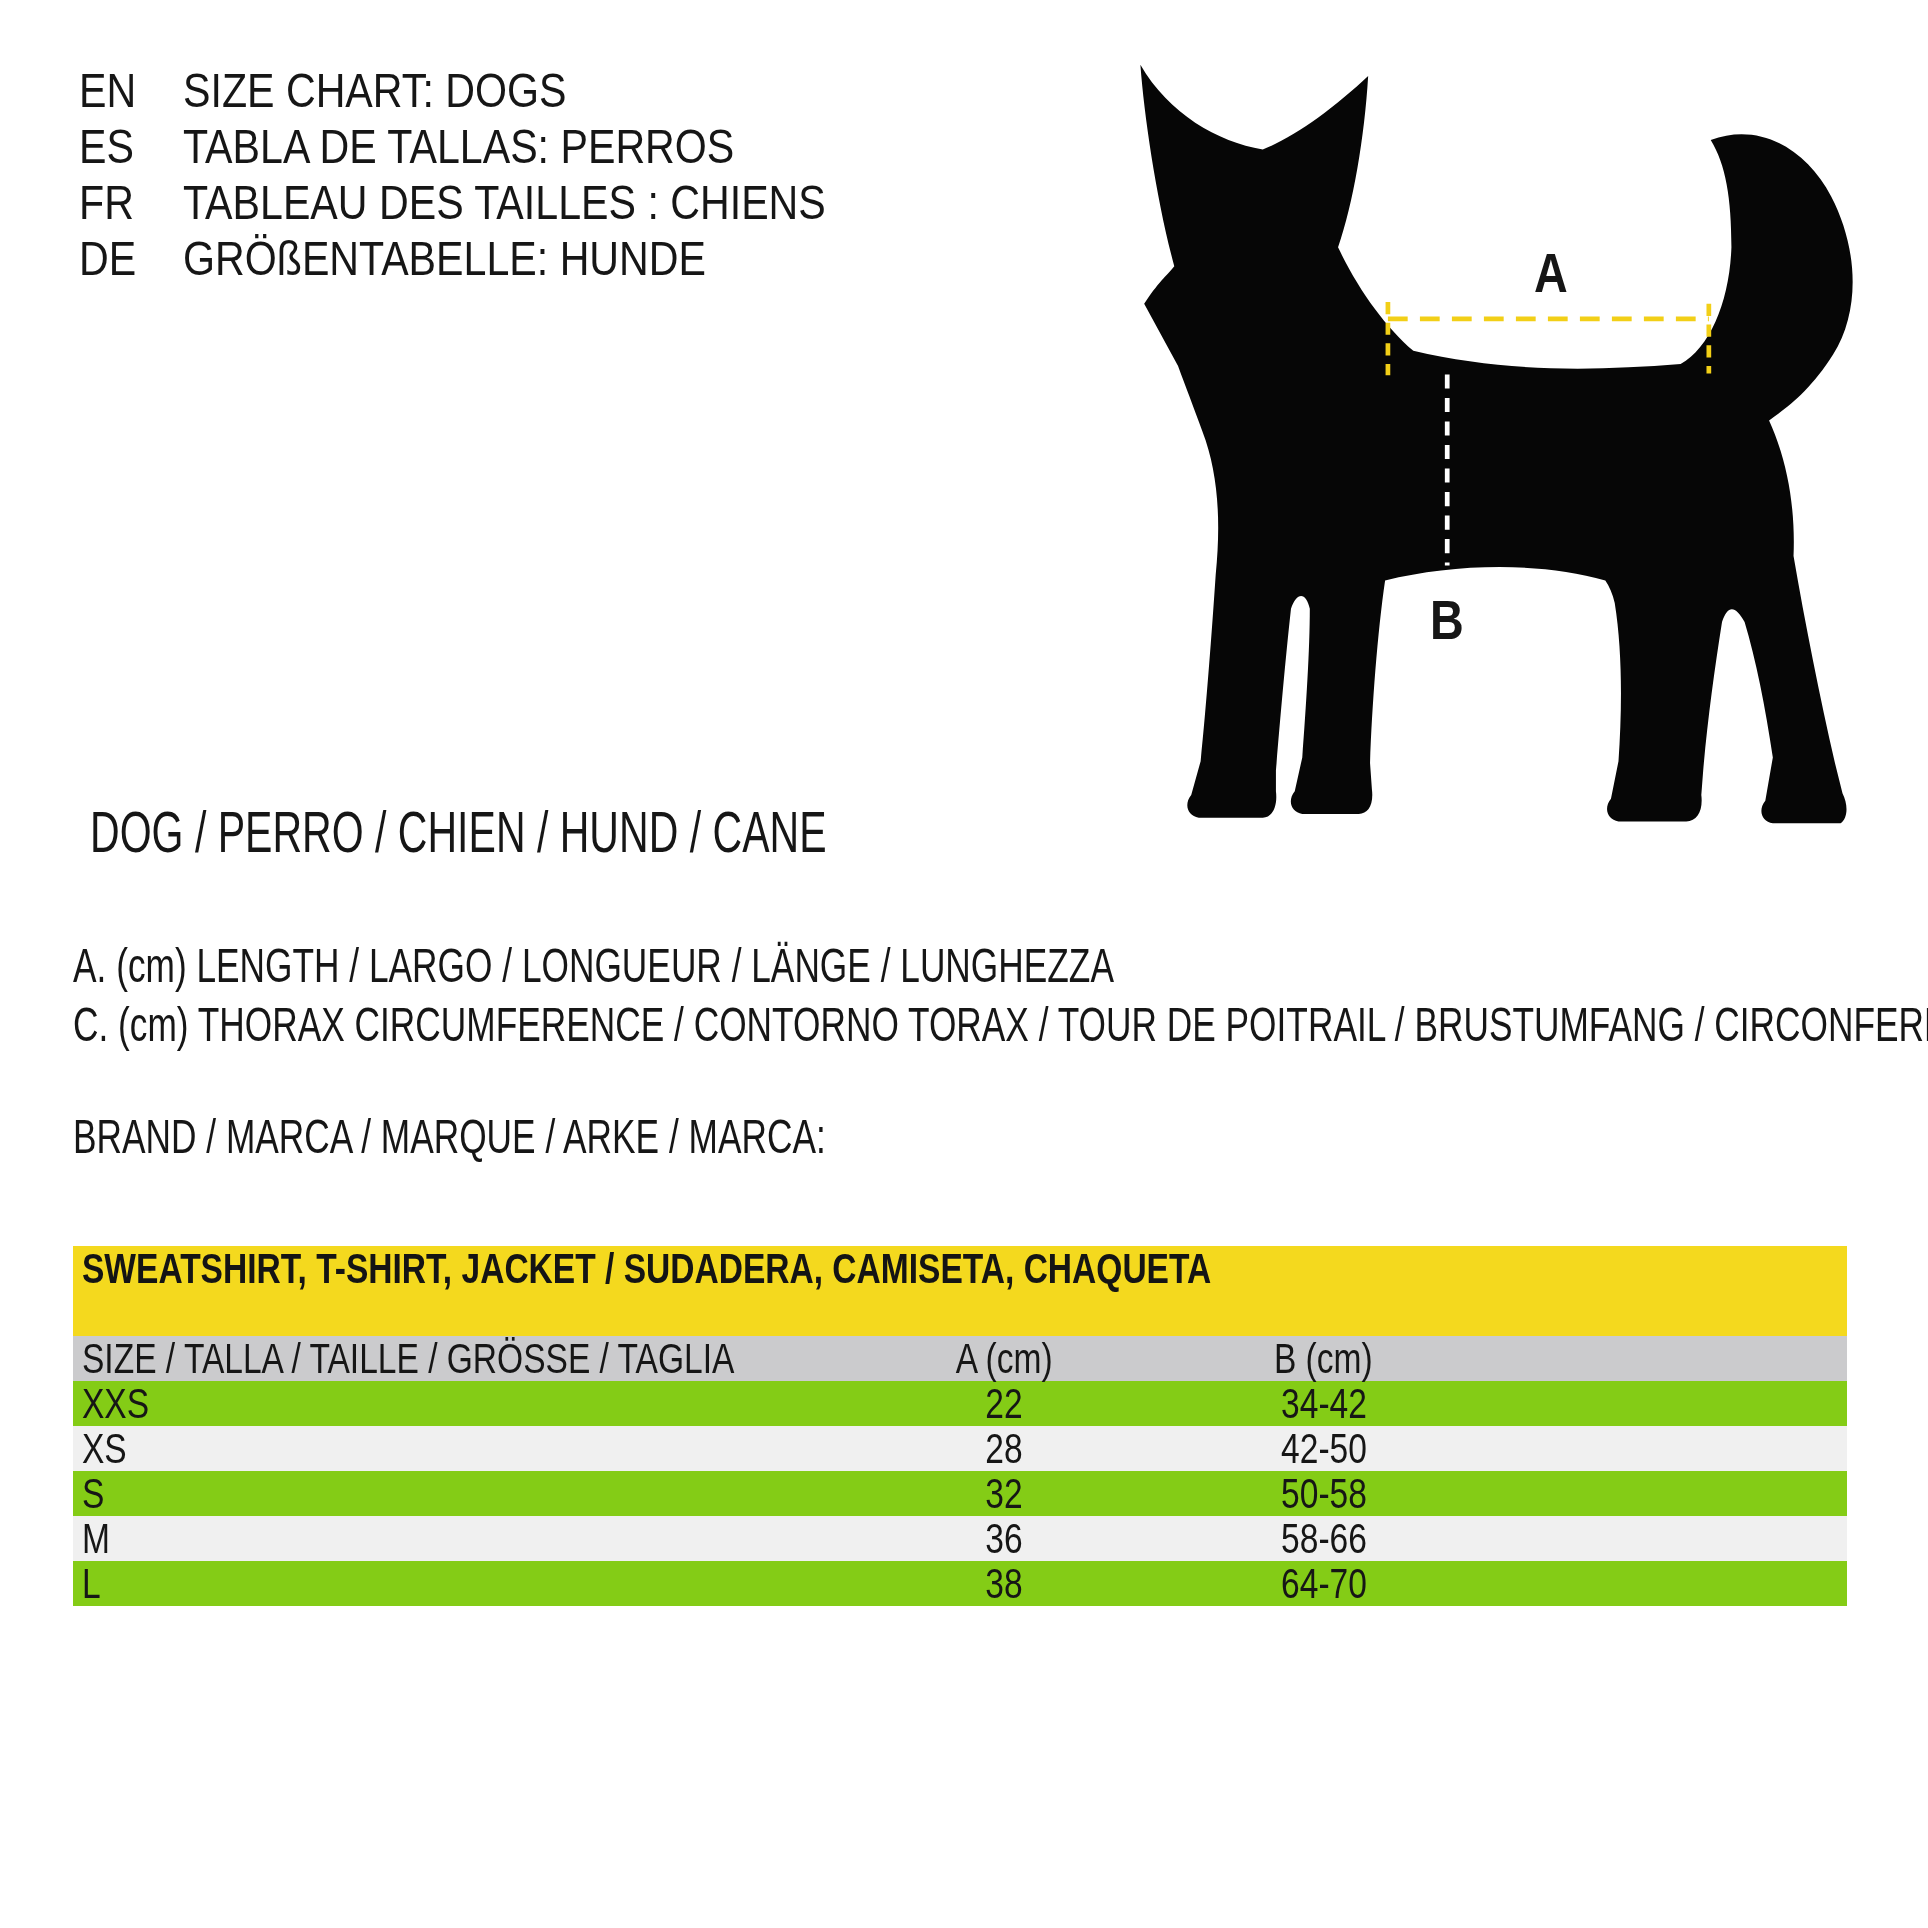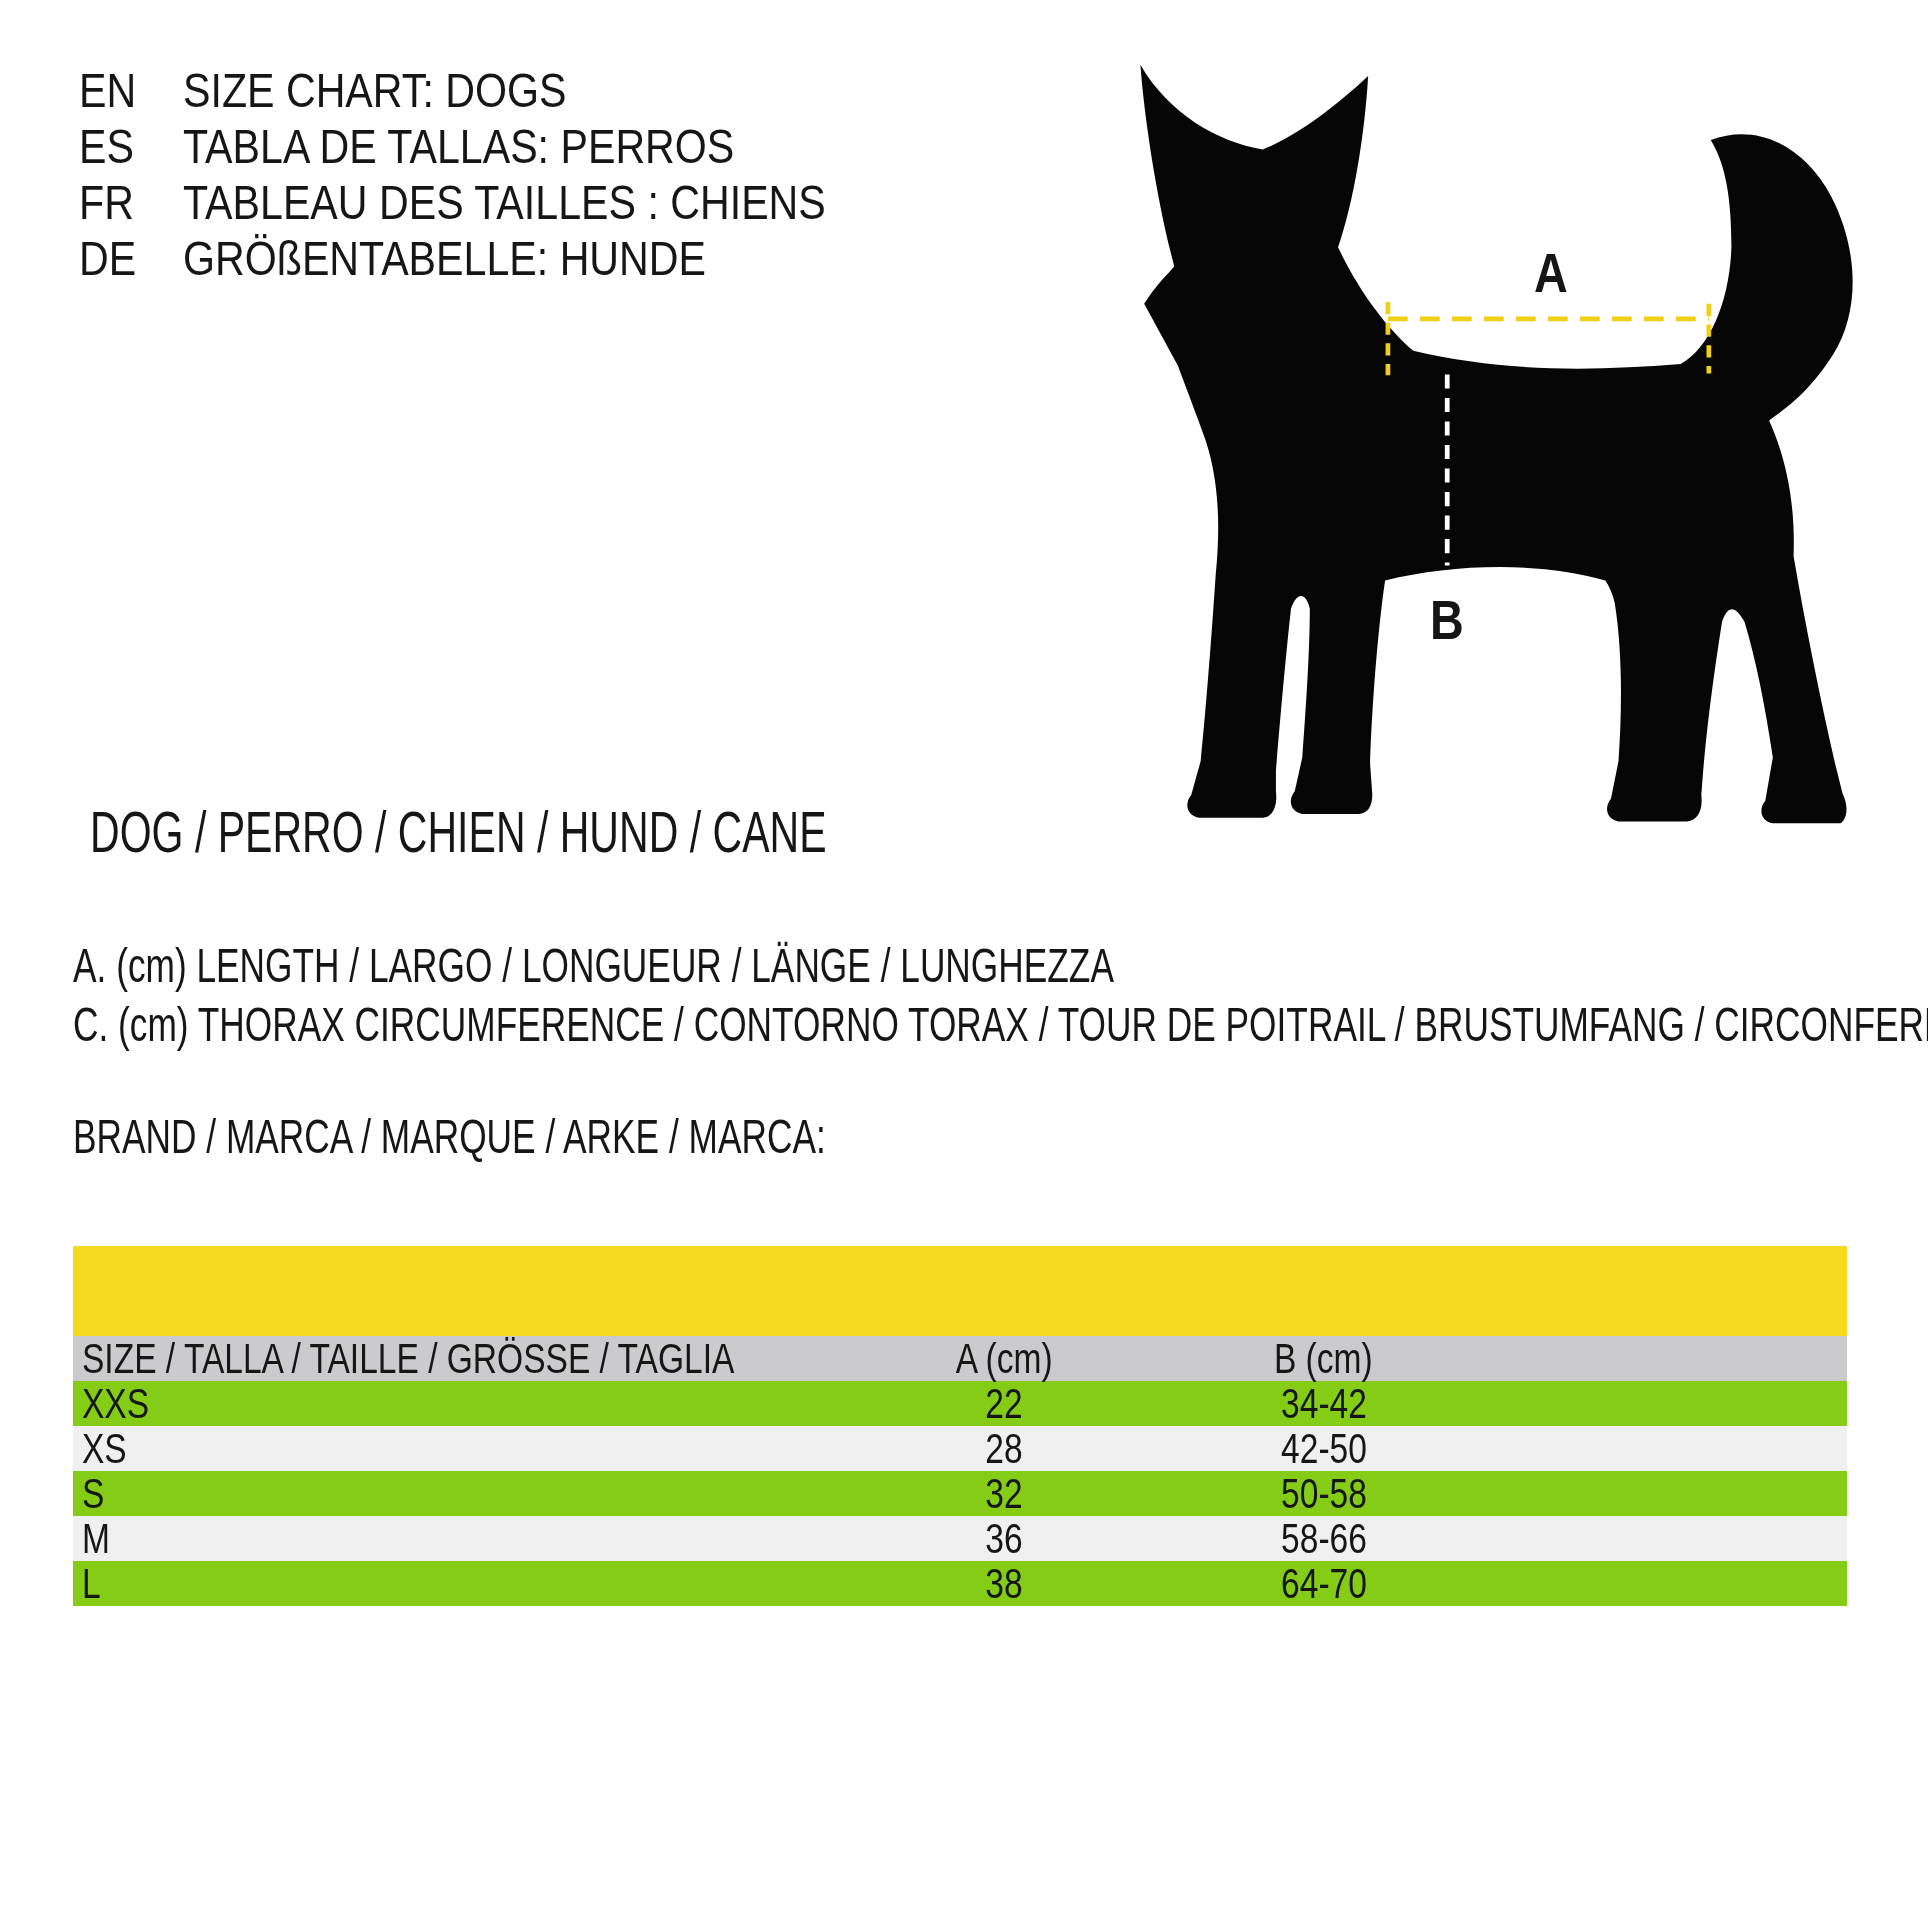--- a/index.html
+++ b/index.html
@@ -149,20 +149,23 @@
       <span class="cond cx72">C. (cm) THORAX CIRCUMFERENCE / CONTORNO TORAX / TOUR DE POITRAIL / BRUSTUMFANG / CIRCONFERENZA TORACE</span>
     </div>
   </div>
 
   <div class="brand-line">
     <span class="cond cx72">BRAND / MARCA / MARQUE / ARKE / MARCA:</span>
   </div>
 
   <div class="size-table">
     <div class="banner">
+      <div class="banner-line">
+        <span class="cond cx78">SWEATSHIRT, T-SHIRT, JACKET / SUDADERA, CAMISETA, CHAQUETA</span>
+      </div>
     </div>
 
     <div class="grid-row thead">
       <div class="c-size">
         <span class="cond cx78">SIZE / TALLA / TAILLE / GRÖSSE / TAGLIA</span>
       </div>
       <div class="c-a center">
         <span class="cond cx78 cc">A (cm)</span>
       </div>
       <div class="c-b center">

